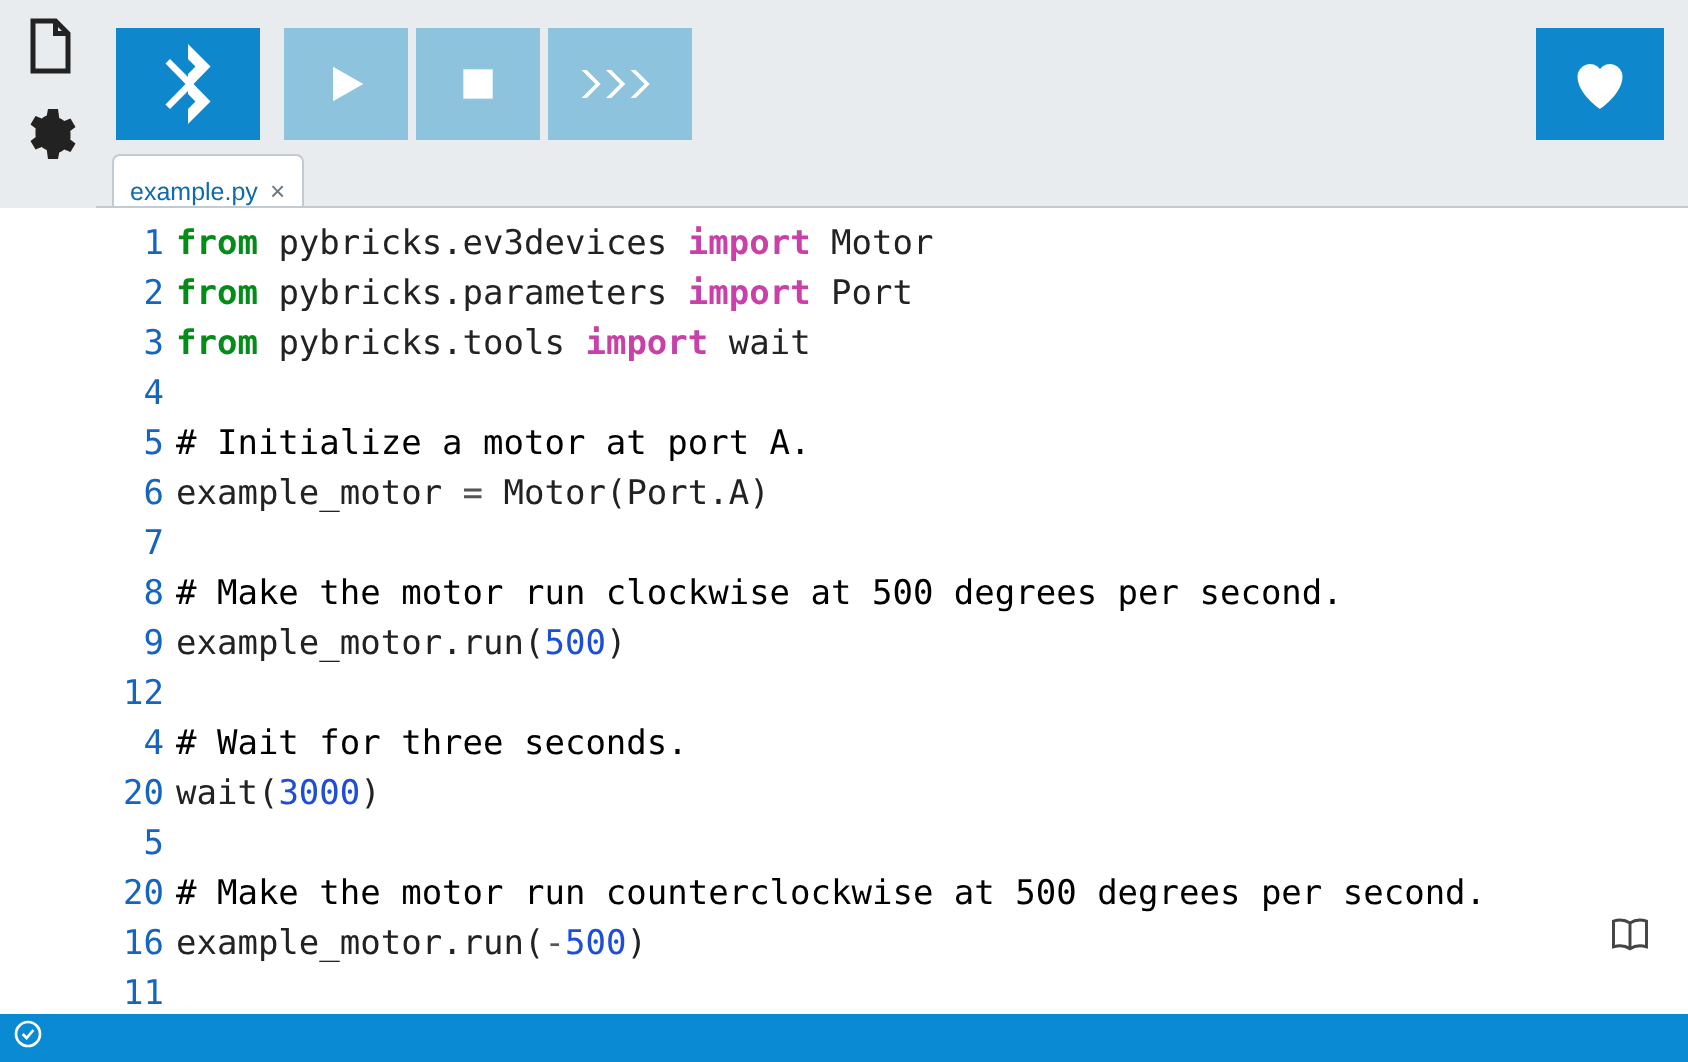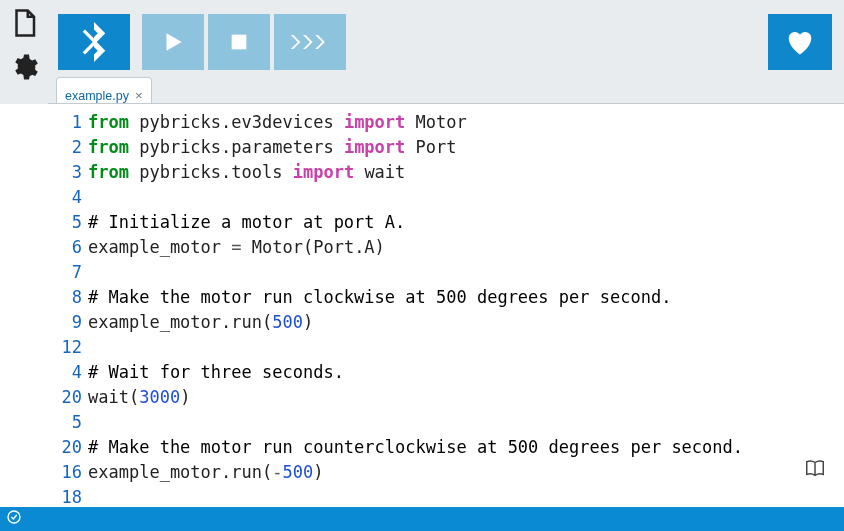--- a/index.html
+++ b/index.html
@@ -117,21 +117,21 @@
         <div>6</div>
         <div>7</div>
         <div>8</div>
         <div>9</div>
         <div>12</div>
         <div>4</div>
         <div>20</div>
         <div>5</div>
         <div>20</div>
         <div>16</div>
-        <div>18</div>
+        <div>11</div>
       </div>
     <div class="code" id="code"><div class="row"><span class="kw">from </span><span>pybricks.ev3devices </span><span class="imp">import </span><span>Motor</span></div><div class="row"><span class="kw">from </span><span>pybricks.parameters </span><span class="imp">import </span><span>Port</span></div><div class="row"><span class="kw">from </span><span>pybricks.tools </span><span class="imp">import </span><span>wait</span></div><div class="row"></div><div class="row"><span class="cm"># Initialize a motor at port A.</span></div><div class="row"><span>example_motor </span><span class="op">= </span><span>Motor(Port.A)</span></div><div class="row"></div><div class="row"><span class="cm"># Make the motor run clockwise at 500 degrees per second.</span></div><div class="row"><span>example_motor.run(</span><span class="num">500</span><span>)</span></div><div class="row"></div><div class="row"><span class="cm"># Wait for three seconds.</span></div><div class="row"><span>wait(</span><span class="num">3000</span><span>)</span></div><div class="row"></div><div class="row"><span class="cm"># Make the motor run counterclockwise at 500 degrees per second.</span></div><div class="row"><span>example_motor.run(</span><span class="op">-</span><span class="num">500</span><span>)</span></div><div class="row"></div></div>
   </div>
   <div class="book-icon">
     <svg viewBox="0 0 24 24">
         <path stroke-width="1.6" d="M3 5c3-1 6-1 9 1 3-2 6-2 9-1v14c-3-1-6-1-9 1-3-2-6-2-9-1V5z M12 6v14"></path>
       </svg>
   </div>
 </div>
 

